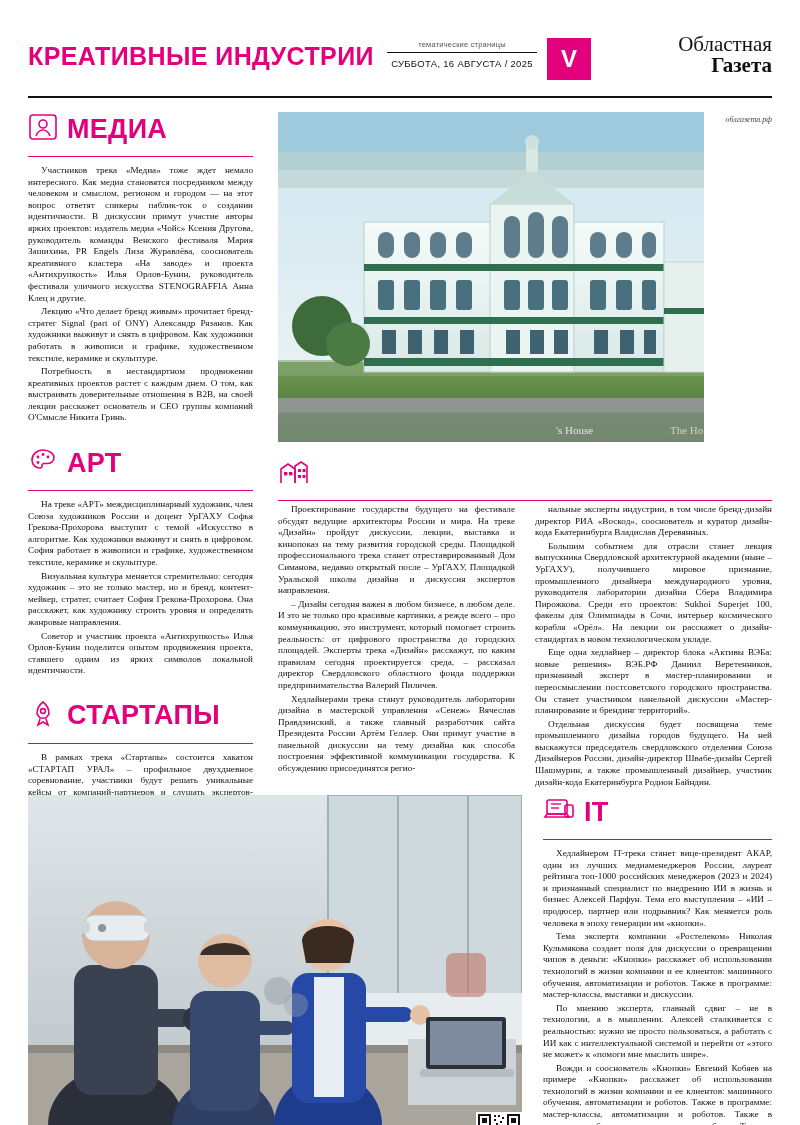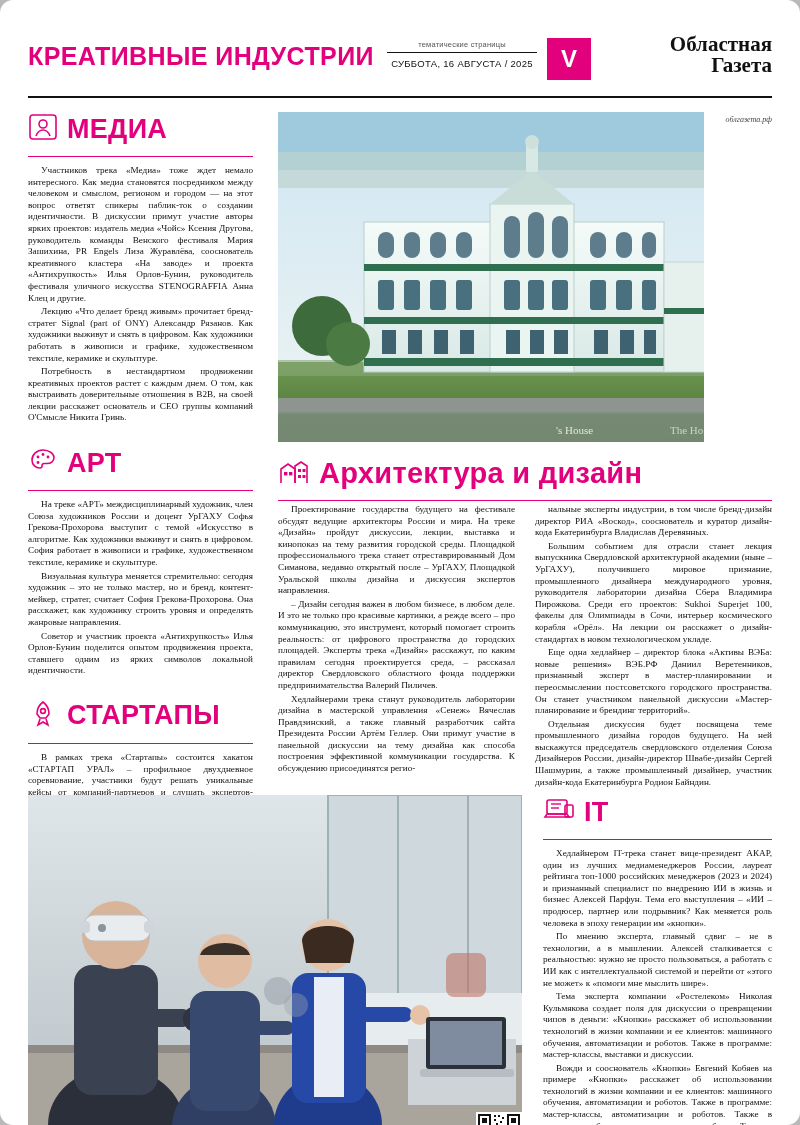--- a/index.html
+++ b/index.html
@@ -1,20 +1,19 @@
 <!DOCTYPE html>
 <html><head>
 <meta charset="utf-8">
 <style>
   html,body{margin:0;padding:0;background:#b9b9b9;}
   body{font-family:"Liberation Serif", serif;}
   .page{
     position:relative;width:800px;height:1125px;background:#ffffff;overflow:hidden;
     box-sizing:border-box;
-    border-radius:13px;
   }
   .sheet{position:absolute;left:28px;top:40px;width:744px;height:1045px;}
 
   
   .header{position:relative;height:56px;border-bottom:2px solid #111;}
   .hdr-title{
     position:absolute;left:0;top:2px;font-family:"Liberation Sans",sans-serif;
     font-weight:bold;font-size:25px;letter-spacing:.4px;color:#e3007d;
   }
   .hdr-mid{
@@ -24,21 +23,21 @@
   }
   .hdr-mid .small{font-size:7.5px;color:#555;letter-spacing:.2px;padding-bottom:3px;}
   .hdr-mid .rule{border-top:1px solid #111;}
   .hdr-mid .date{font-size:9.5px;color:#111;letter-spacing:.3px;padding-top:5px;}
   .hdr-v{
     position:absolute;left:519px;top:-2px;width:44px;height:42px;background:#e3007d;
     color:#fff;font-family:"Liberation Sans",sans-serif;font-size:24px;font-weight:bold;
     display:flex;align-items:center;justify-content:center;
   }
   .hdr-brand{position:absolute;right:0;top:-6px;text-align:right;line-height:1.0;}
-  .hdr-brand .b1{font-family:"Liberation Serif",serif;font-size:21px;font-weight:bold;color:#111;}
+  .hdr-brand .b1{font-family:"Liberation Serif",serif;font-size:21px;font-weight:normal;color:#111;}
   .hdr-brand .b2{font-family:"Liberation Serif",serif;font-size:21px;font-weight:bold;color:#111;}
   .hdr-brand .b3{font-size:8px;font-style:italic;color:#444;padding-left:40px;margin-top:40px;}
 
   
   .cols{position:absolute;left:0;top:72px;width:744px;}
   .col{position:absolute;top:0;}
   .c1{left:0;width:225px;}
 
   h2.sect{
     font-family:"Liberation Sans",sans-serif;font-weight:bold;color:#e3007d;
@@ -257,21 +256,20 @@
             <path d="M3 27V13l7-5 7 5v14" fill="none" stroke="#e3007d" stroke-width="1.6"></path>
             <path d="M17 27V10l6-4 6 4v17" fill="none" stroke="#e3007d" stroke-width="1.6"></path>
             <rect x="6" y="16" width="3.4" height="3.4" fill="#e3007d"></rect>
             <rect x="11" y="16" width="3.4" height="3.4" fill="#e3007d"></rect>
             <rect x="20" y="13" width="3" height="3" fill="#e3007d"></rect>
             <rect x="24.5" y="13" width="3" height="3" fill="#e3007d"></rect>
             <rect x="20" y="19" width="3" height="3" fill="#e3007d"></rect>
             <rect x="24.5" y="19" width="3" height="3" fill="#e3007d"></rect>
           </svg>
         </span>
-        <h2 class="sect">Архитектура и дизайн</h2>
       </div>
     </div>
 
     <div class="arch-cols">
       <div class="ac ac1">
         <p class="txt">Проектирование государства будущего на фестивале обсудят ведущие архитекторы России и мира. На треке «Дизайн» пройдут дискуссии, лекции, выставка и кинопоказ на тему развития городской среды. Площадкой профессионального трека станет отреставрированный Дом Симанова, недавно открытый после – УрГАХУ, Площадкой Уральской школы дизайна и дискуссия экспертов направления.</p>
         <p class="txt">– Дизайн сегодня важен в любом бизнесе, в любом деле. И это не только про красивые картинки, а режде всего – про коммуникацию, это инструмент, который помогает строить реальность: от цифрового пространства до городских площадей. Эксперты трека «Дизайн» расскажут, по каким правилам сегодня проектируется среда, – рассказал директор Свердловского областного фонда поддержки предпринимательства Валерий Пиличев.</p>
         <p class="txt">Хедлайнерами трека станут руководитель лаборатории дизайна в мастерской управления «Сенеж» Вячеслав Правдзинский, а также главный разработчик сайта Президента России Артём Геллер. Они примут участие в панельной дискуссии на тему дизайна как способа построения эффективной коммуникации государства. К обсуждению присоединятся регио-</p>
       </div>
       <div class="ac ac2">
@@ -354,22 +352,22 @@
             <path d="M2 22h24l-2-3H4z" fill="none" stroke="#e3007d" stroke-width="1.6"></path>
             <rect x="22" y="10" width="8" height="12" rx="1.5" fill="none" stroke="#e3007d" stroke-width="1.6"></rect>
             <line x1="8" y1="9" x2="18" y2="9" stroke="#e3007d" stroke-width="1.4"></line>
             <line x1="8" y1="13" x2="16" y2="13" stroke="#e3007d" stroke-width="1.4"></line>
           </svg>
         </span>
         <h2 class="sect">IT</h2>
       </div>
       <div style="height:8px"></div>
       <p class="txt">Хедлайнером IT-трека станет вице-президент АКАР, один из лучших медиаменеджеров России, лауреат рейтинга топ-1000 российских менеджеров (2023 и 2024) и признанный специалист по внедрению ИИ в жизнь и бизнес Алексей Парфун. Тема его выступления – «ИИ – продюсер, партнер или подрывник? Как меняется роль человека в эпоху генерации им «кнопки».</p>
+      <p class="txt">Тема эксперта компании «Ростелеком» Николая Кульмякова создает поля для дискуссии о превращении чипов в деньги: «Кнопки» расскажет об использовании технологий в жизни компании и ее клиентов: машинного обучения, автоматизации и роботов. Также в программе: мастер-классы, выставки и дискуссии.</p>
       <p class="txt">По мнению эксперта, главный сдвиг – не в технологии, а в мышлении. Алексей сталкивается с реальностью: нужно не просто пользоваться, а работать с ИИ как с интеллектуальной системой и перейти от «этого не может» к «помоги мне мыслить шире».</p>
-      <p class="txt">Тема эксперта компании «Ростелеком» Николая Кульмякова создает поля для дискуссии о превращении чипов в деньги: «Кнопки» расскажет об использовании технологий в жизни компании и ее клиентов: машинного обучения, автоматизации и роботов. Также в программе: мастер-классы, выставки и дискуссии.</p>
       <p class="txt">Вожди и сооснователь «Кнопки» Евгений Кобяев на примере «Кнопки» расскажет об использовании технологий в жизни компании и ее клиентов: машинного обучения, автоматизации и роботов. Также в программе: мастер-классы, автоматизации и роботов. Также в программе: обучения, автоматизации и роботов. Также в программе-нальный руководитель, участник разработки СКБ Контур Алексей Киртичникова.</p>
     </div>
 
     <div class="promo">
       <div class="ptxt">Полную программу мероприятий можно найти на сайте Международного фестиваля креативных индустрий</div>
       <div class="qr">
         <svg width="46" height="46" viewBox="0 0 46 46">
           <rect width="46" height="46" fill="#fff"></rect>
           <g fill="#111">
             <rect x="2" y="2" width="13" height="13"></rect>

